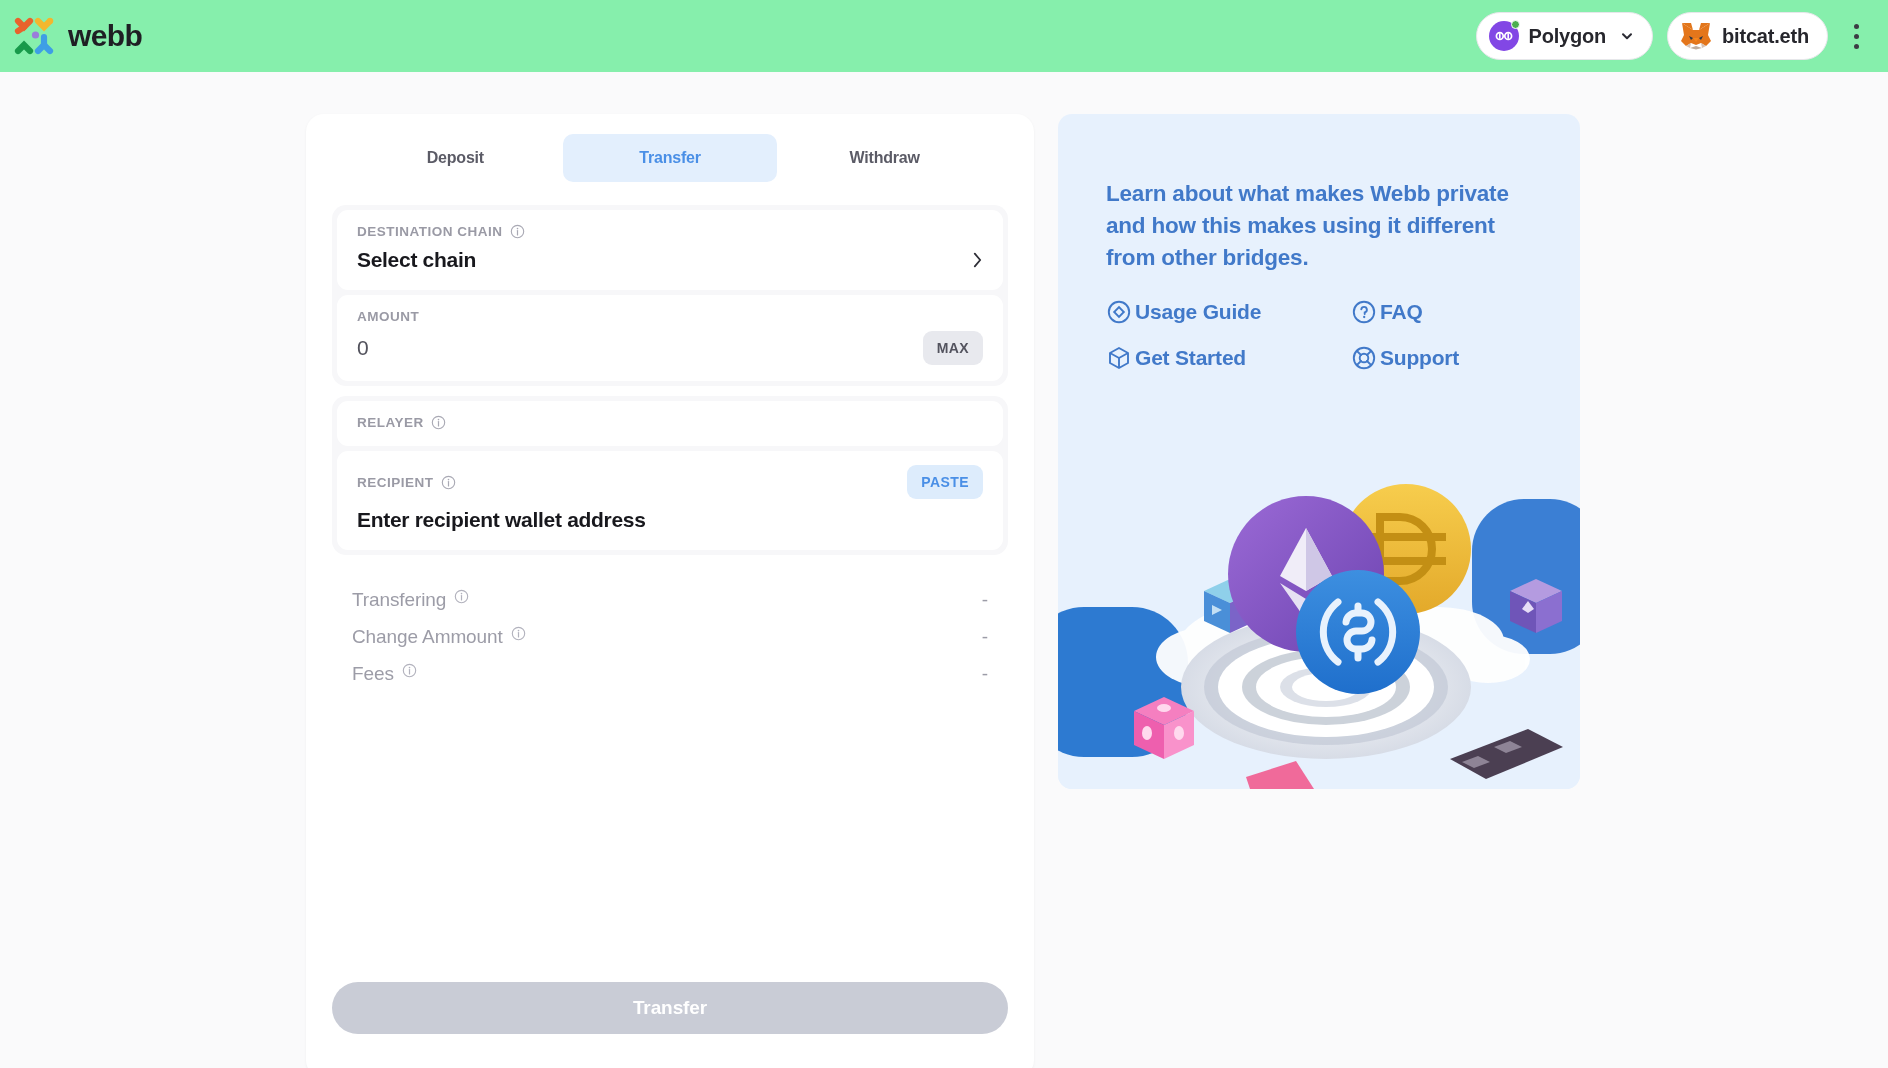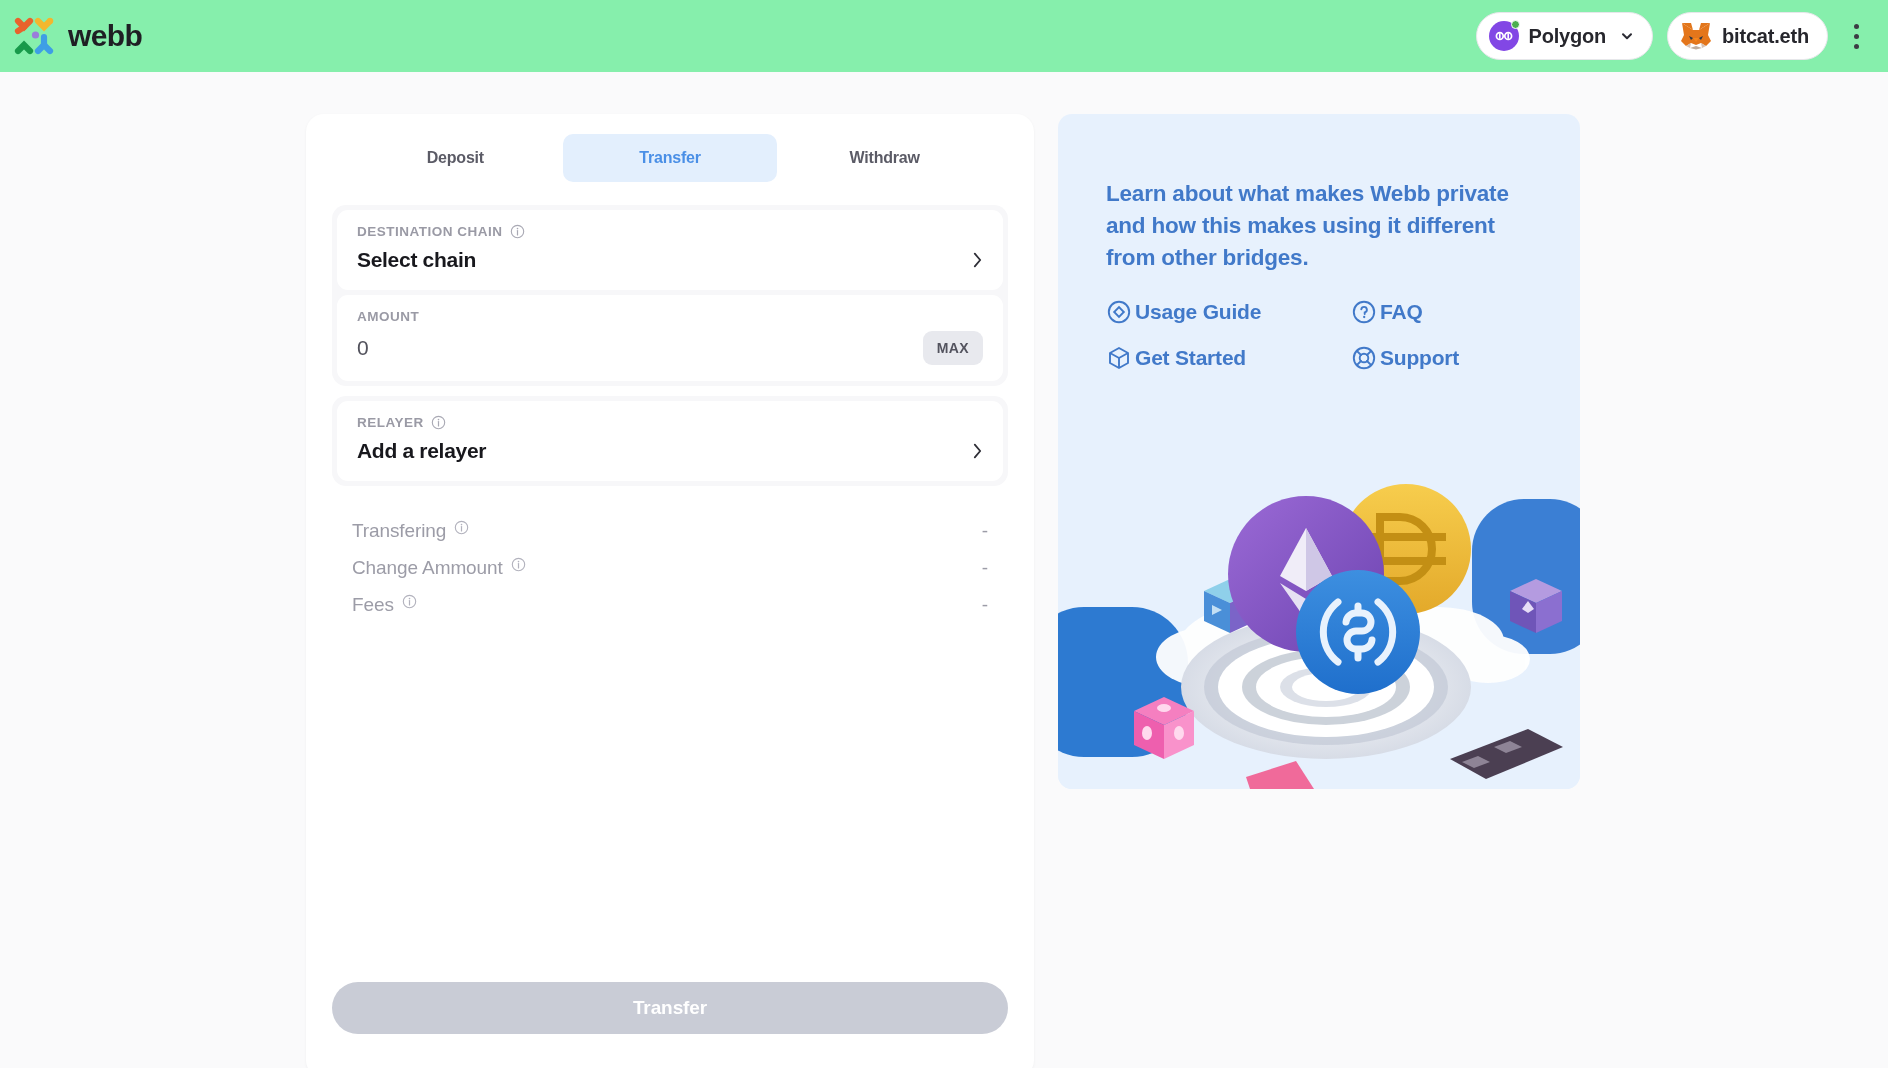--- a/index.html
+++ b/index.html
@@ -384,28 +384,38 @@
           <div class="panel-head">
             <span class="panel-label">
               <span>RELAYER</span>
               <svg class="info-ico" viewBox="0 0 16 16">
                 <circle cx="8" cy="8" r="6.6" fill="none" stroke="#a9a9b4" stroke-width="1.2"></circle>
                 <circle cx="8" cy="4.9" r="0.85" fill="#a9a9b4"></circle>
                 <path d="M8 7 L8 11.6" stroke="#a9a9b4" stroke-width="1.3" stroke-linecap="round"></path>
               </svg>
             </span>
           </div>
+        </div>
+
+        <div class="panel">
+          <div class="panel-head">
+            <span class="panel-label">
+              <span>RECIPIENT</span>
+              <svg class="info-ico" viewBox="0 0 16 16">
+                <circle cx="8" cy="8" r="6.6" fill="none" stroke="#a9a9b4" stroke-width="1.2"></circle>
+                <circle cx="8" cy="4.9" r="0.85" fill="#a9a9b4"></circle>
+                <path d="M8 7 L8 11.6" stroke="#a9a9b4" stroke-width="1.3" stroke-linecap="round"></path>
+              </svg>
+            </span>
+            <button class="pill-btn paste">PASTE</button>
+          </div>
           <div class="panel-body">
-            <span class="panel-value">Add a relayer</span>
-            <svg class="chev" viewBox="0 0 12 20">
-              <path d="M3 3 L9 10 L3 17" fill="none" stroke="#2e2e36" stroke-width="2" stroke-linecap="round" stroke-linejoin="round"></path>
-            </svg>
+            <span class="panel-value" placeholder="Enter recipient wallet address">Enter recipient wallet address</span>
           </div>
         </div>
-
 
       </div>
 
       <div class="summary">
 
         <div class="sum-row">
           <span class="sum-label">
             <span>Transfering</span>
             <svg class="info-ico" viewBox="0 0 16 16">
               <circle cx="8" cy="8" r="6.6" fill="none" stroke="#b2b2bd" stroke-width="1.2"></circle>

